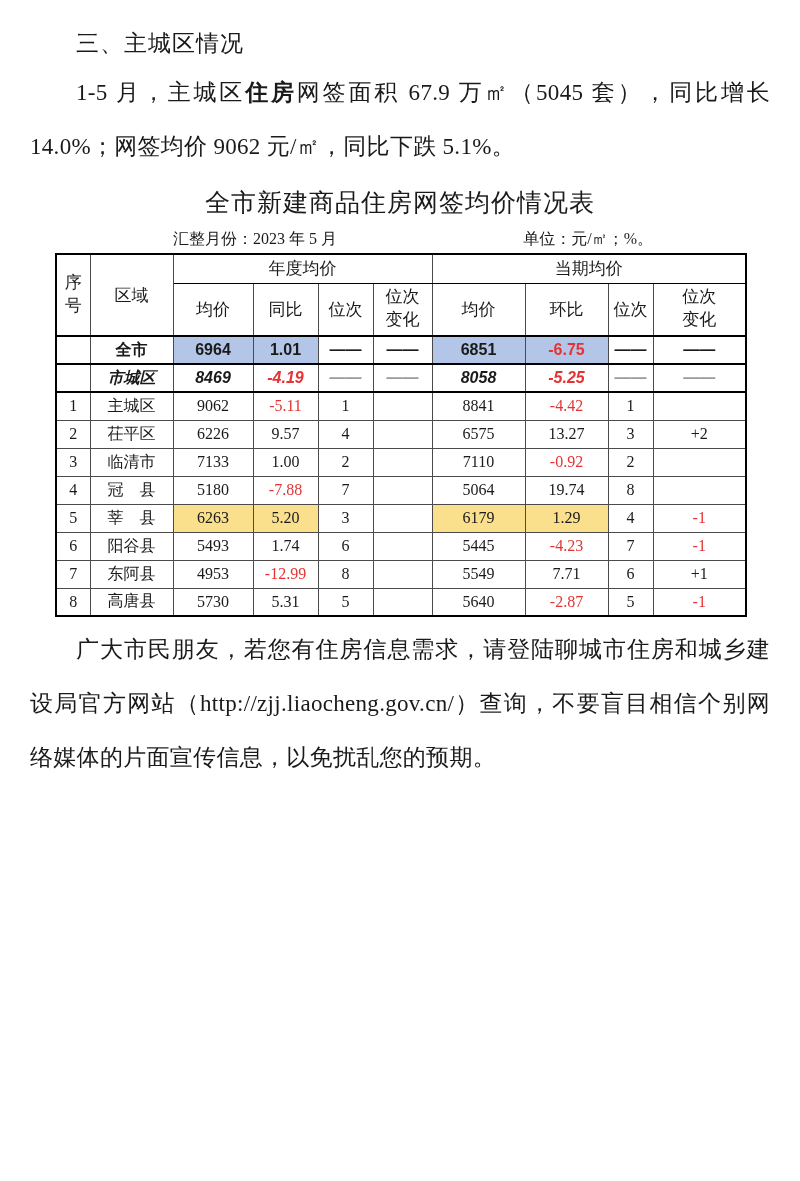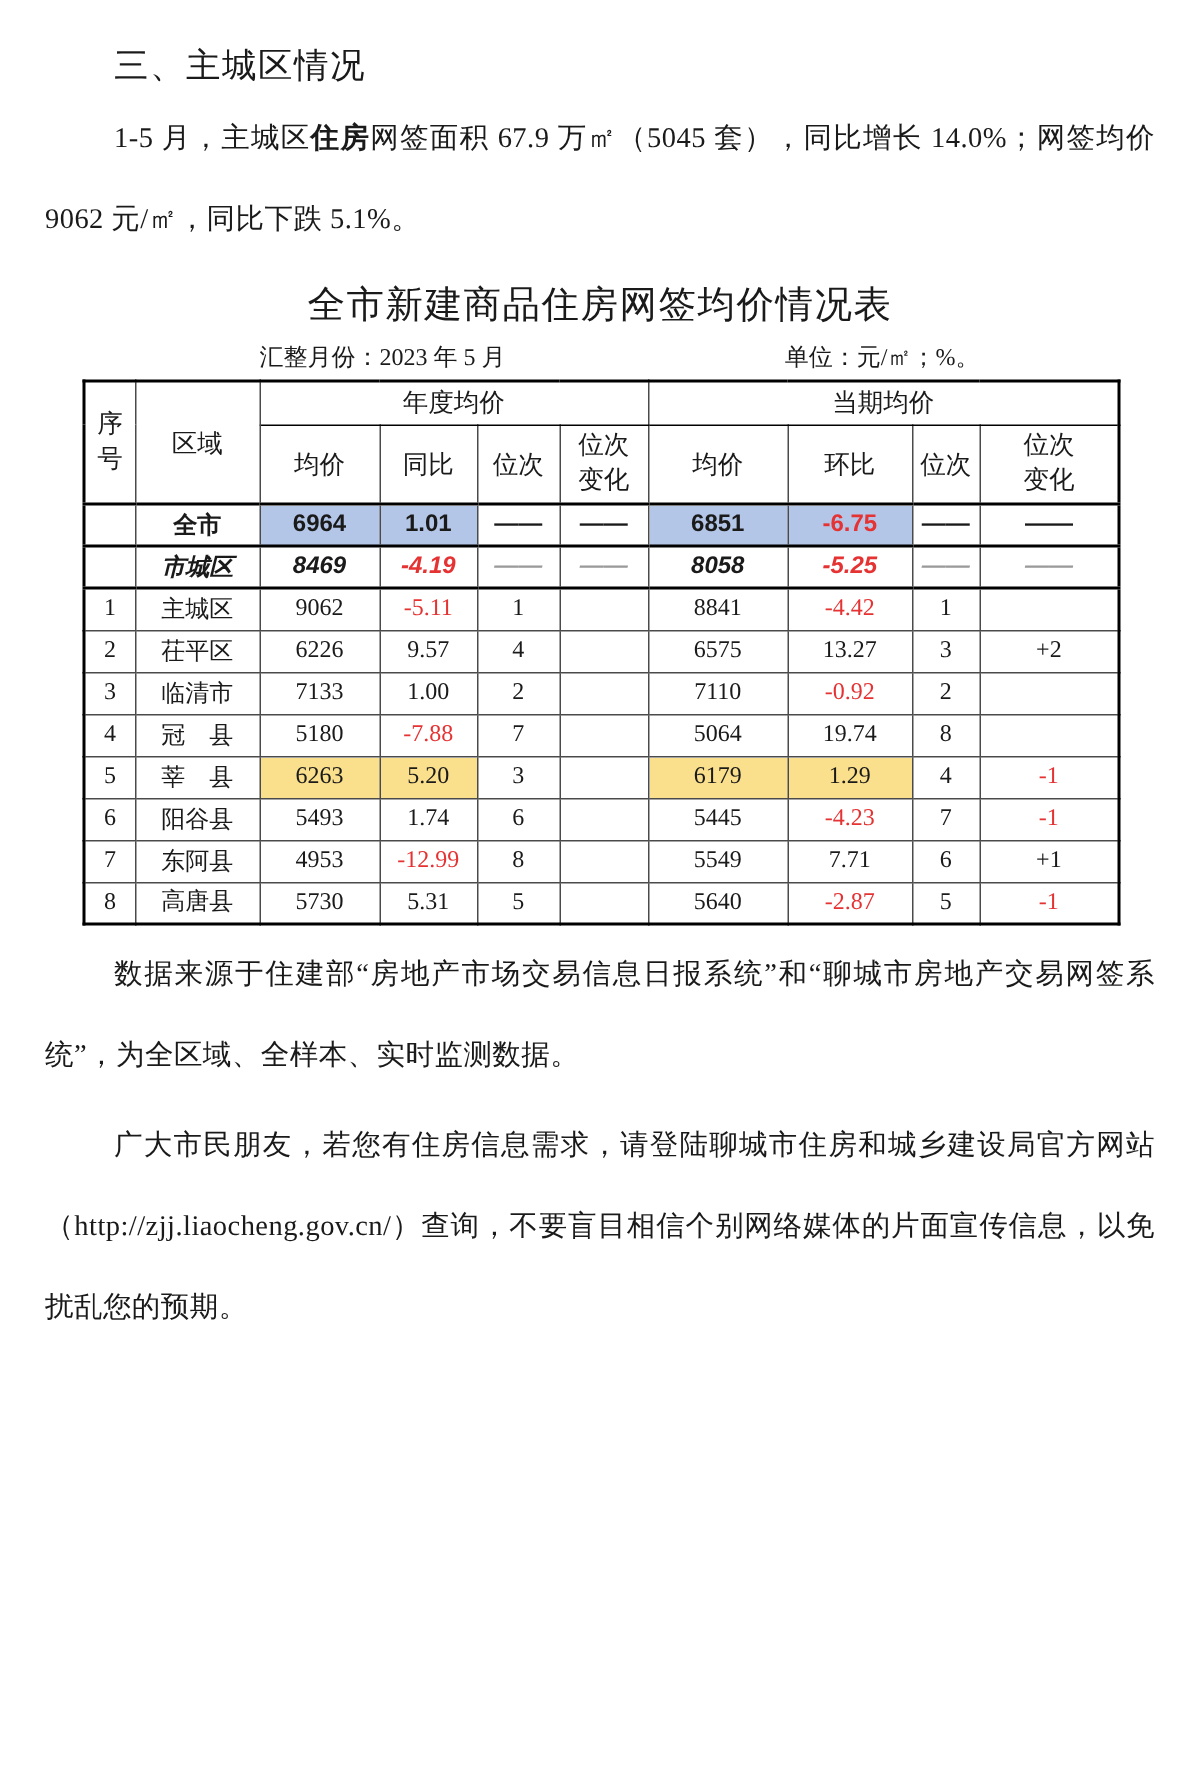--- a/index.html
+++ b/index.html
@@ -21,21 +21,21 @@
 
   .section-heading {
     font-family: "Liberation Sans", "DejaVu Sans", sans-serif;
     font-size: 23px;
     font-weight: 400;
     margin: 0 0 0 46px;
     letter-spacing: 1px;
     line-height: 34px;
   }
   .body-par {
-    font-size: 19px;
+    font-size: 23px;
     line-height: 54px;
     margin: 6px 0 0 0;
     text-align: justify;
     text-indent: 46px;
     letter-spacing: 0.3px;
   }
   .body-par b { font-weight: 700; }
 
   .table-title {
     text-align: center;
@@ -258,16 +258,15 @@
           <td></td>
           <td>5640</td>
           <td class="neg">-2.87</td>
           <td>5</td>
           <td class="neg">-1</td>
         </tr>
       </tbody>
   </table>
 
 
-  <p class="body-par">数据来源于住建部“房地产市场交易信息日报系统”和“聊城市房地产交易网签系统”，为全区域、全样本、实时监测数据。</p>
   <p class="body-par">广大市民朋友，若您有住房信息需求，请登陆聊城市住房和城乡建设局官方网站（http://zjj.liaocheng.gov.cn/）查询，不要盲目相信个别网络媒体的片面宣传信息，以免扰乱您的预期。</p>
 
 </div>
 
 </body></html>

